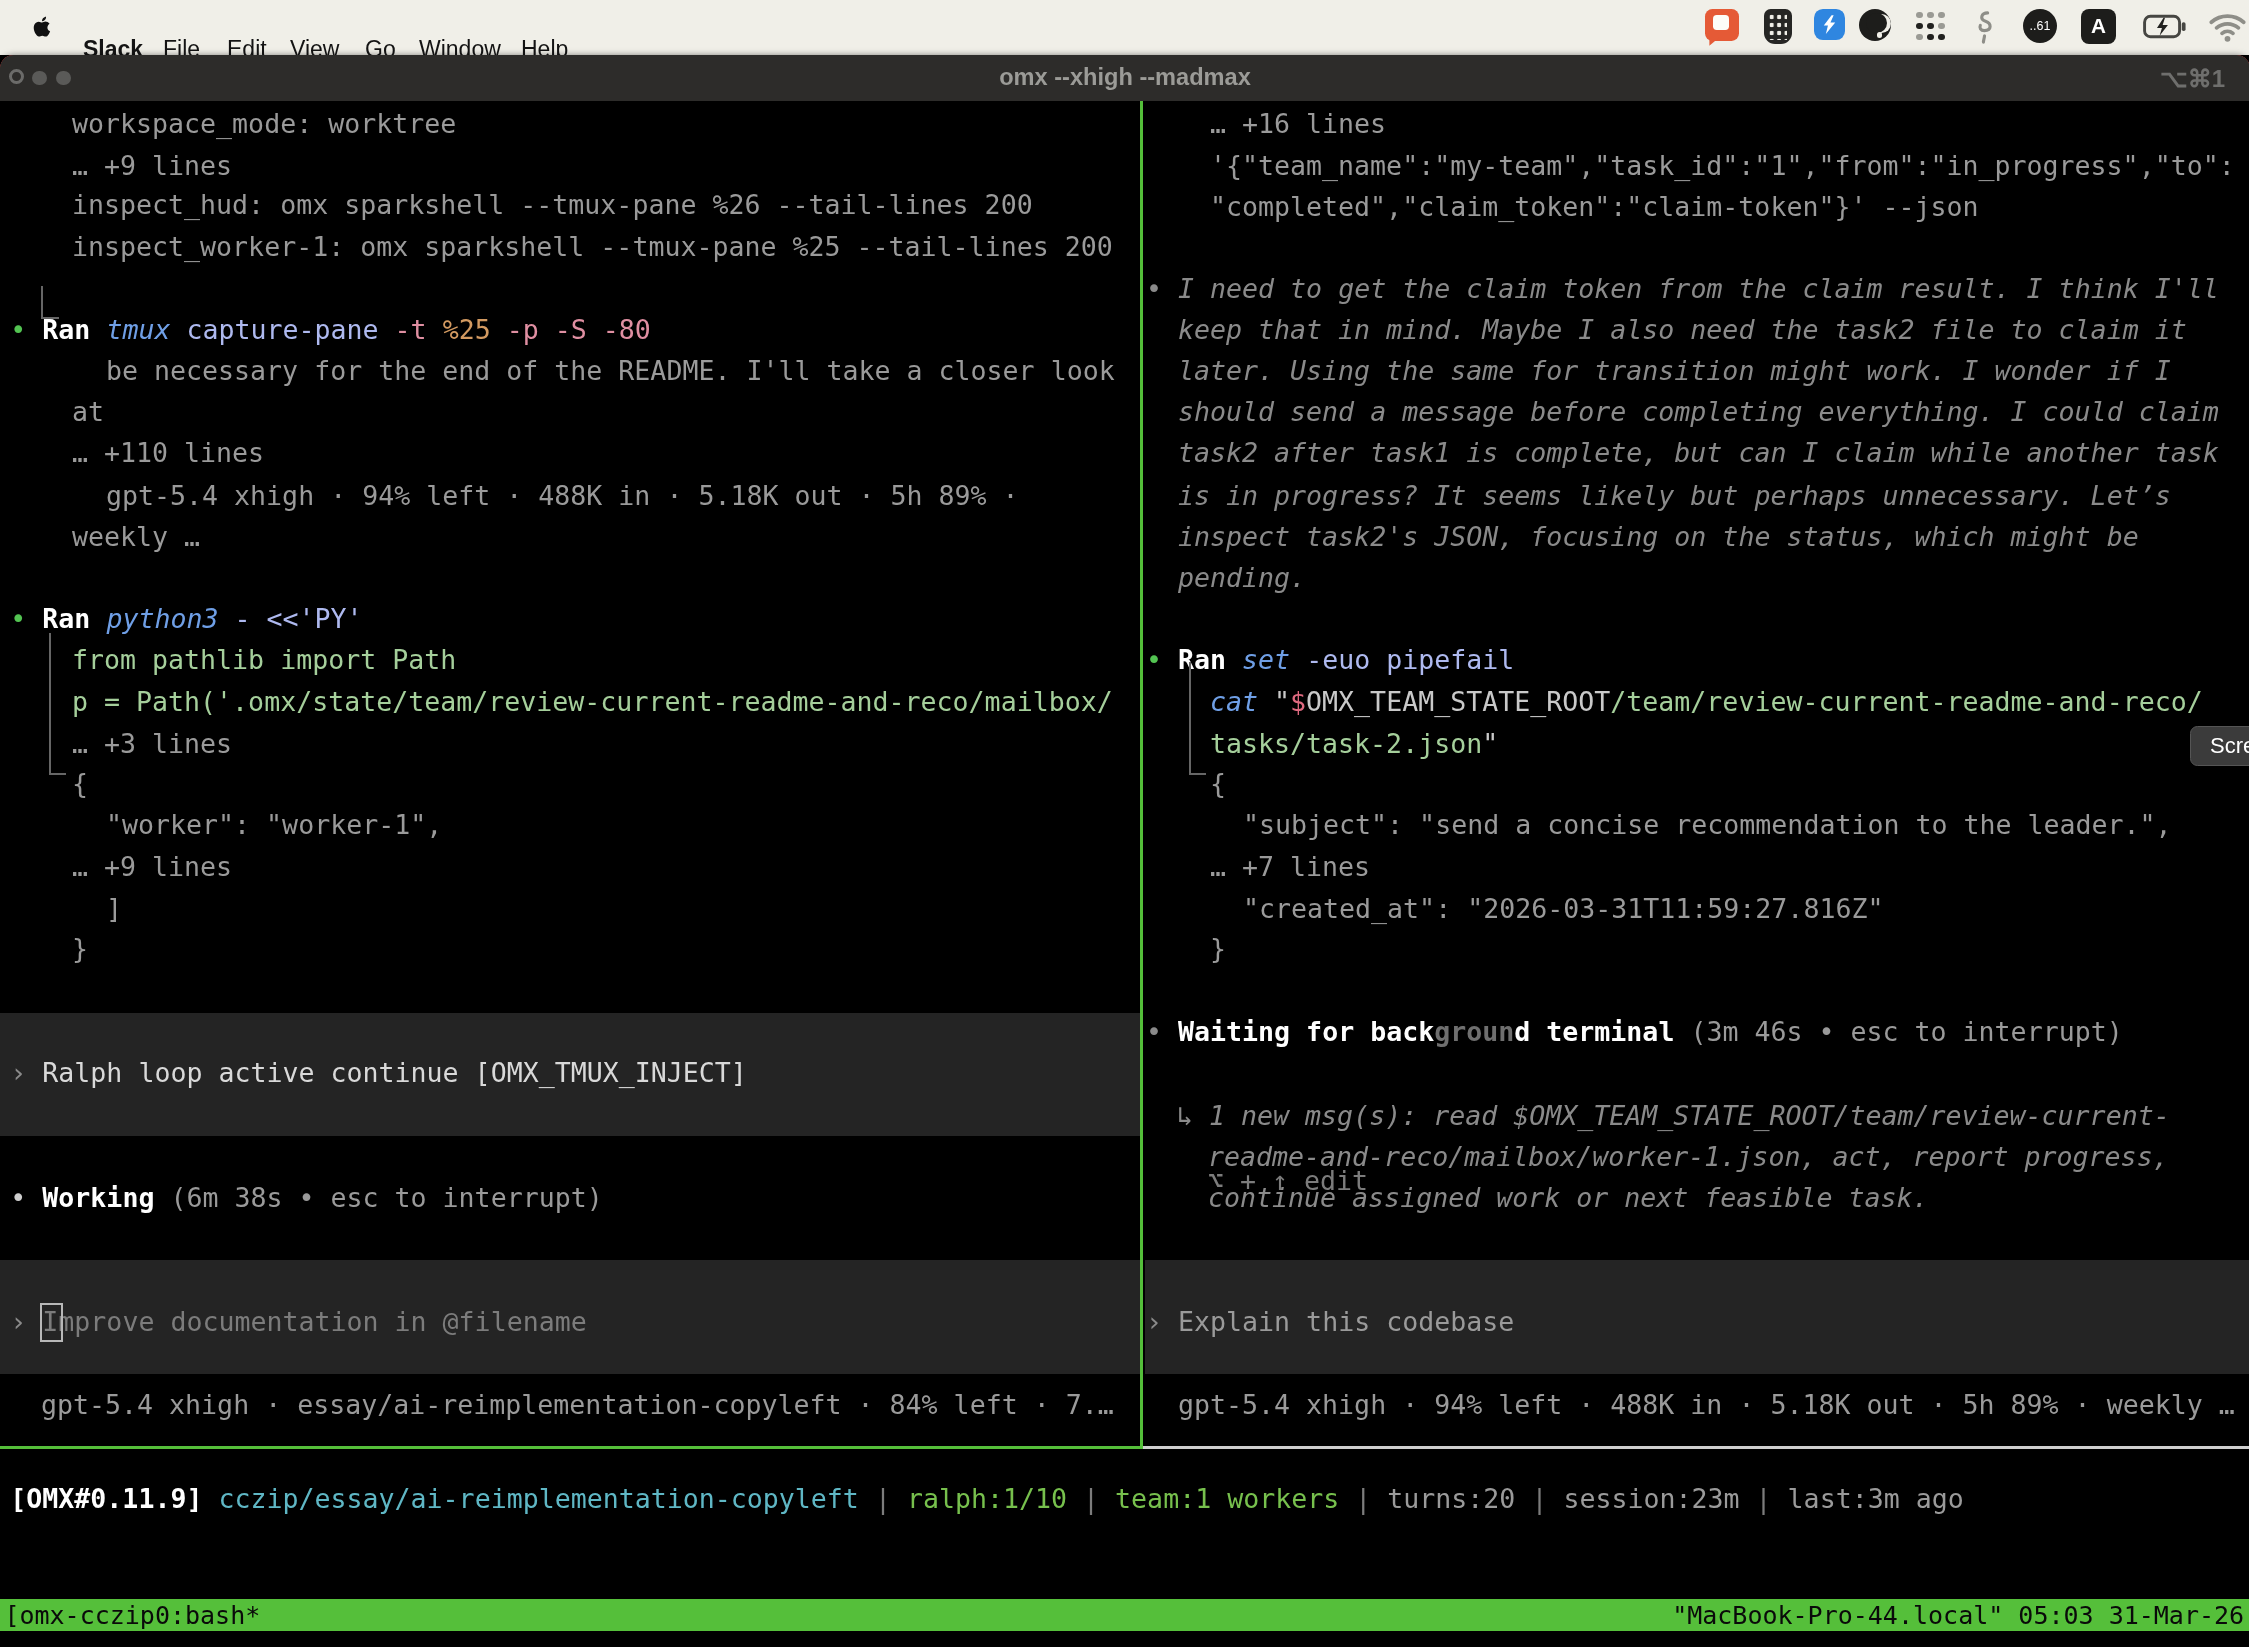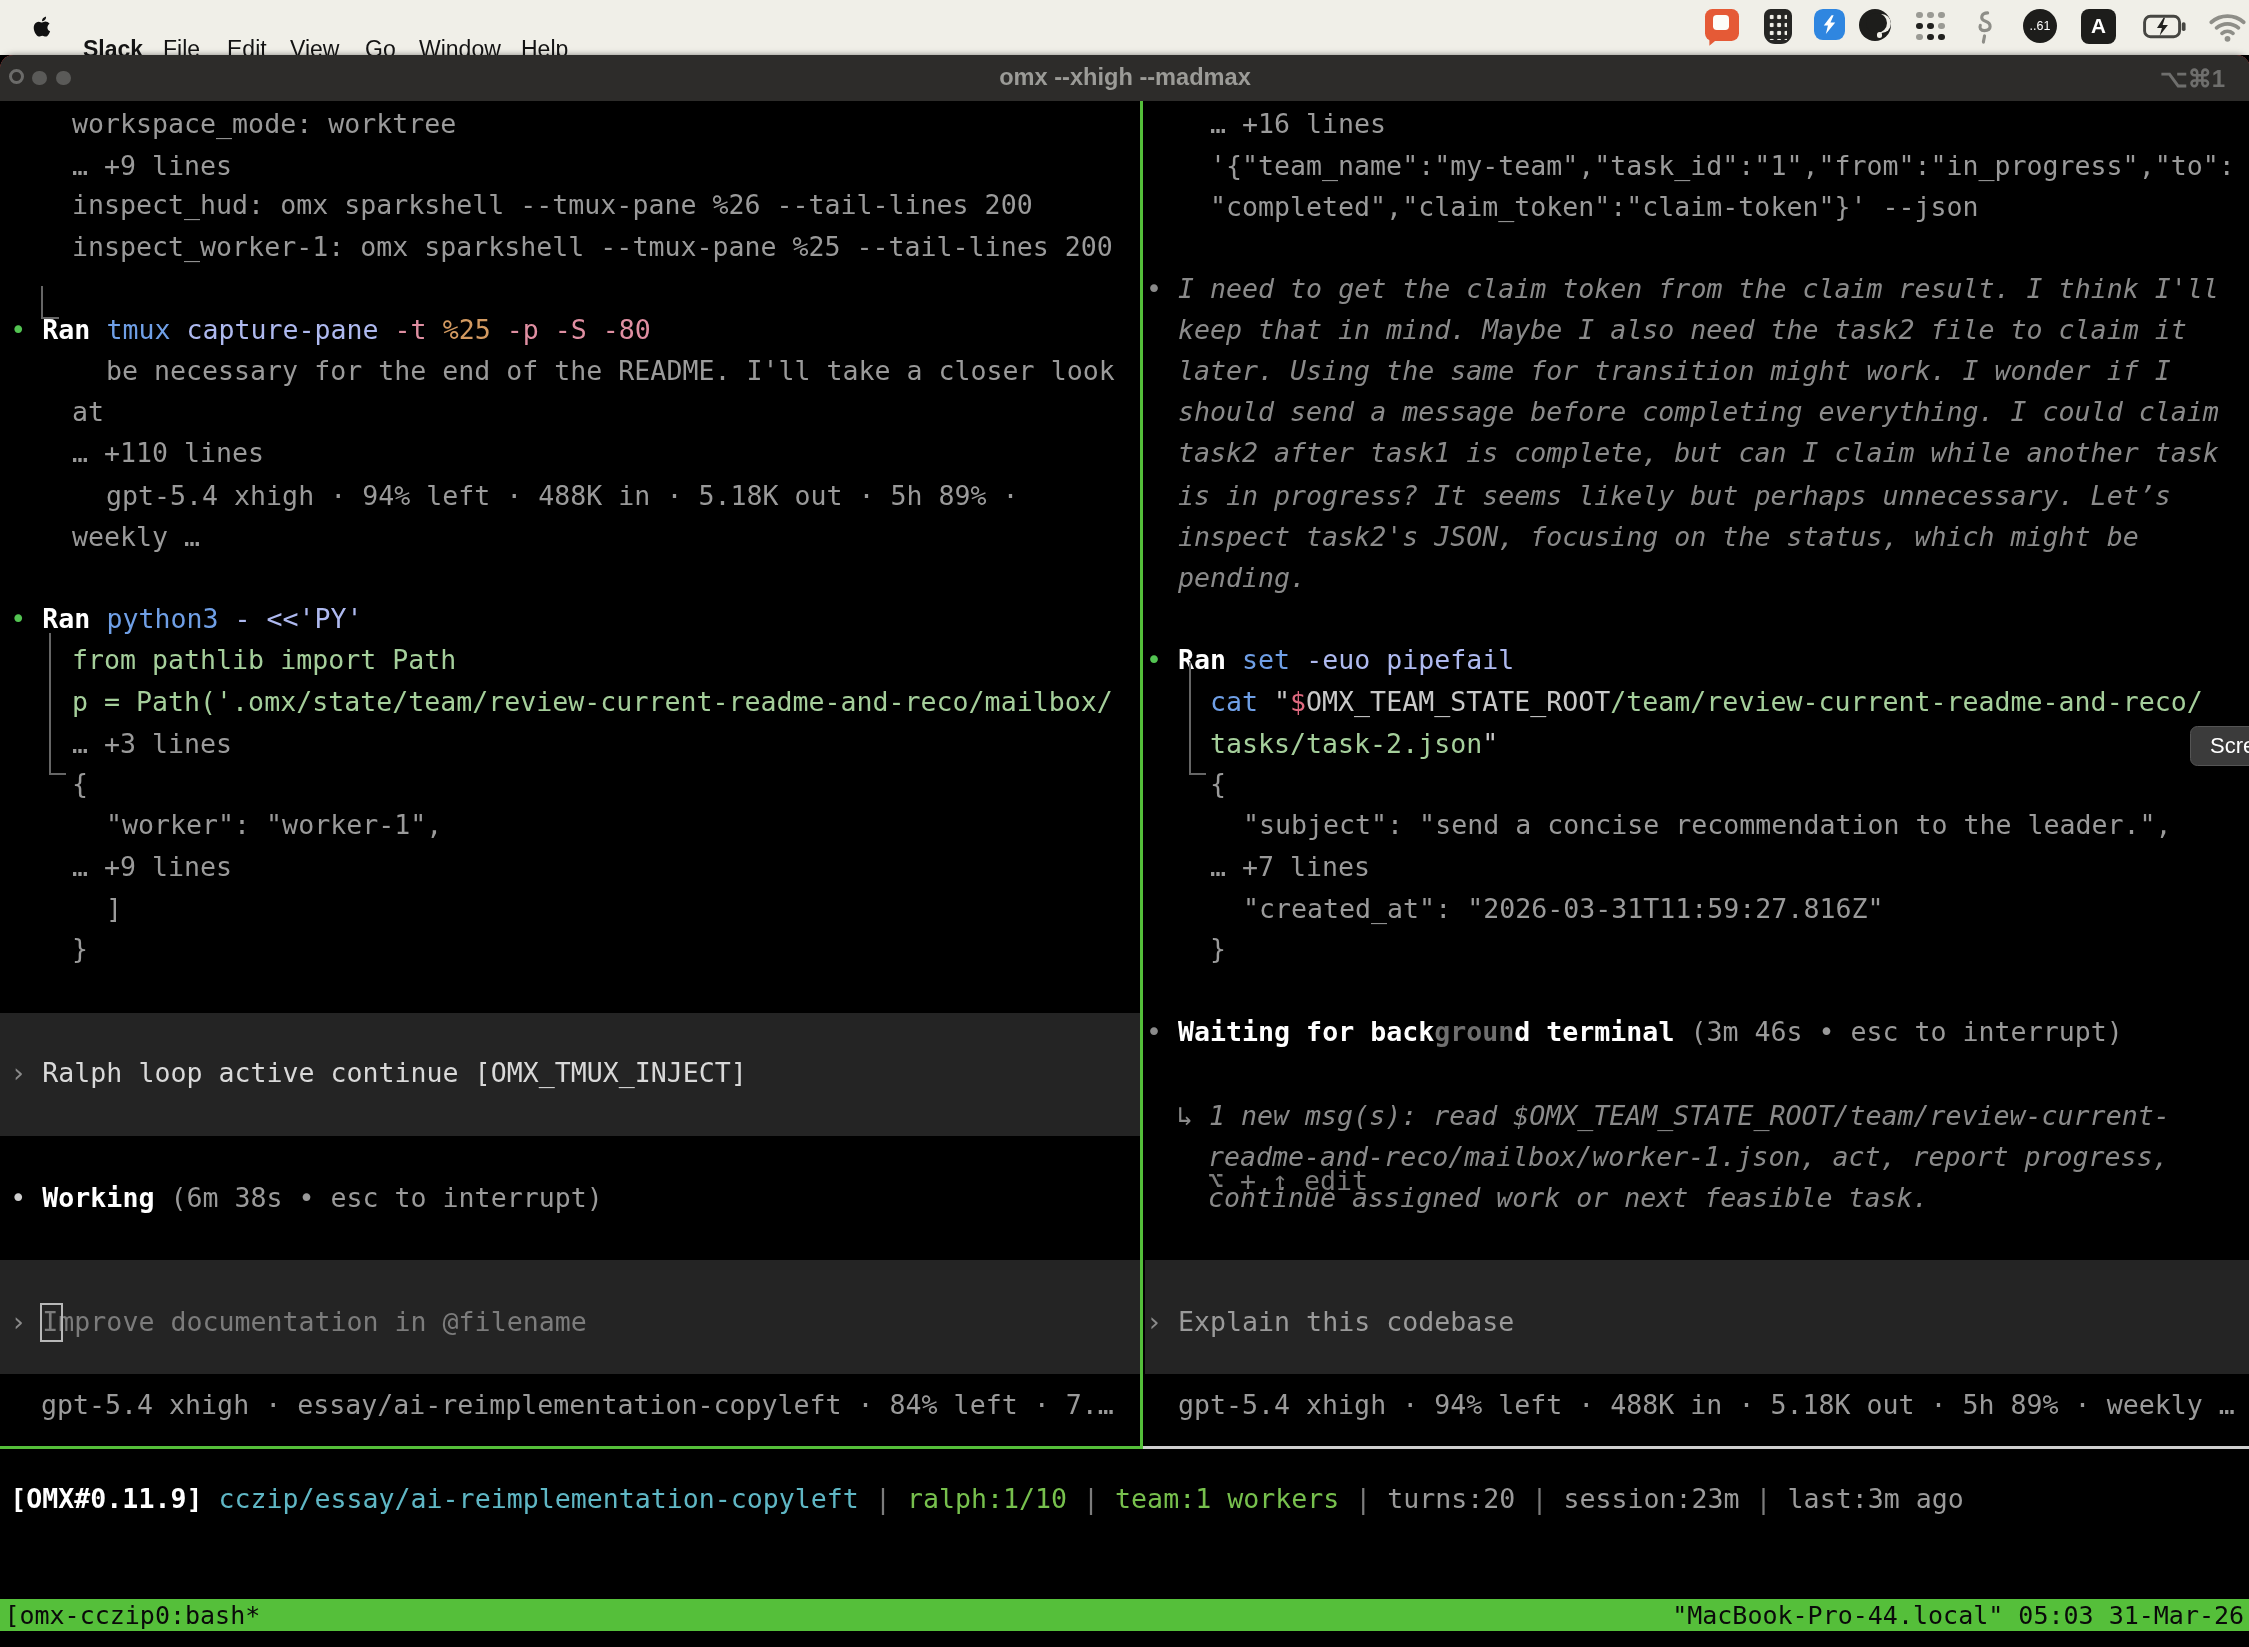--- a/index.html
+++ b/index.html
@@ -22,21 +22,21 @@
           font-family:"Liberation Sans",sans-serif;font-weight:bold;font-size:23.6px;}
   .wshort{position:absolute;top:9.6px;right:25px;color:#6f6f6d;
           font-family:"Liberation Sans",sans-serif;font-weight:bold;font-size:24px;}
   .term{position:absolute;top:46px;left:0;right:0;bottom:0;background:#000;overflow:hidden;}
   
   .ln{position:absolute;font-size:26.6px;line-height:41px;white-space:pre;color:#9a9a9a;}
   .wb{color:#ffffff;font-weight:bold;}
   .wt{color:#d9d9d9;}
   .dim{color:#7c7c7c;}
   .it{font-style:italic;color:#8a8a8a;}
-  .blue{color:#6f9fe6;}
+  .blue{color:#6f9fe6;font-style:italic;}
   .lav{color:#aeb9ef;margin-top:7px;}
   .sal{color:#e08fa2;}
   .org{color:#d39a61;}
   .grc{color:#a5cf9b;}
   .rose{color:#e06a80;}
   .cyan{color:#5fb7c5;}
   .grs{color:#77c04d;}
   .bg{color:#53c452;}
   .bw{color:#cfcfcf;}
   .bd{color:#8a8a8a;}

